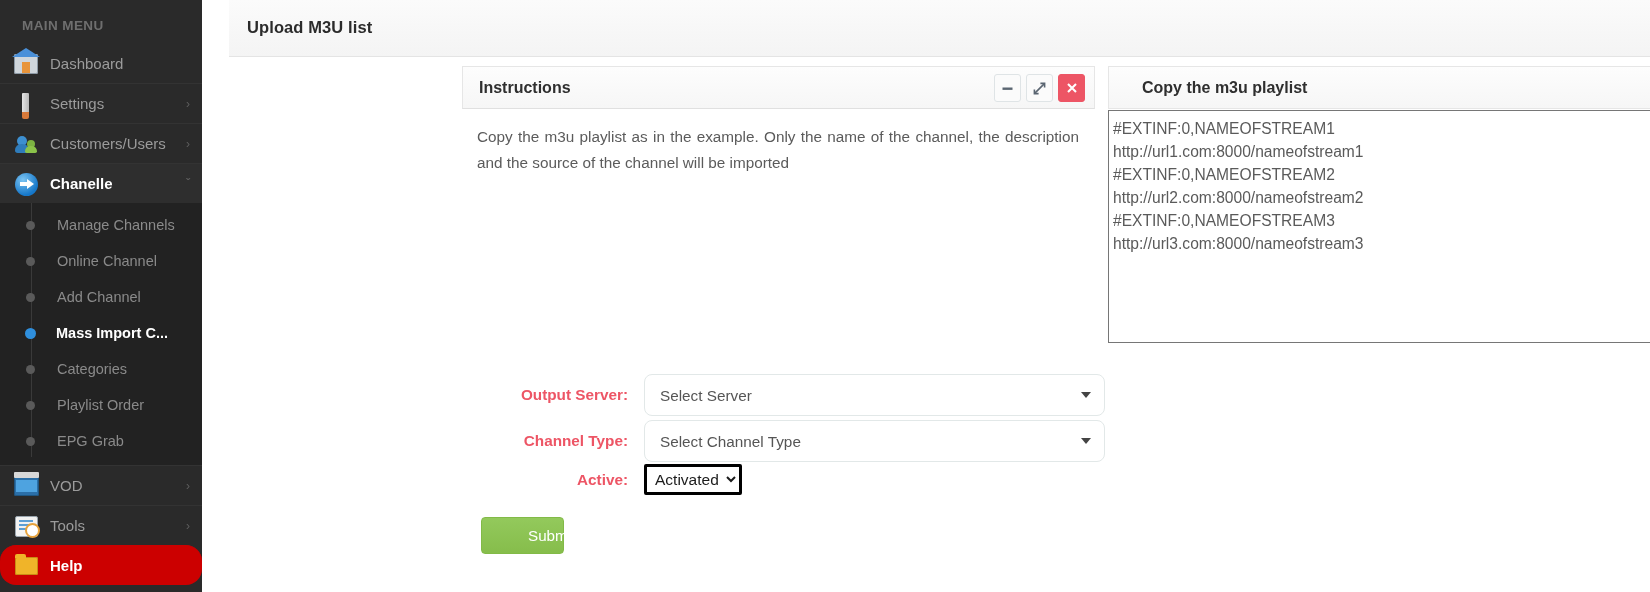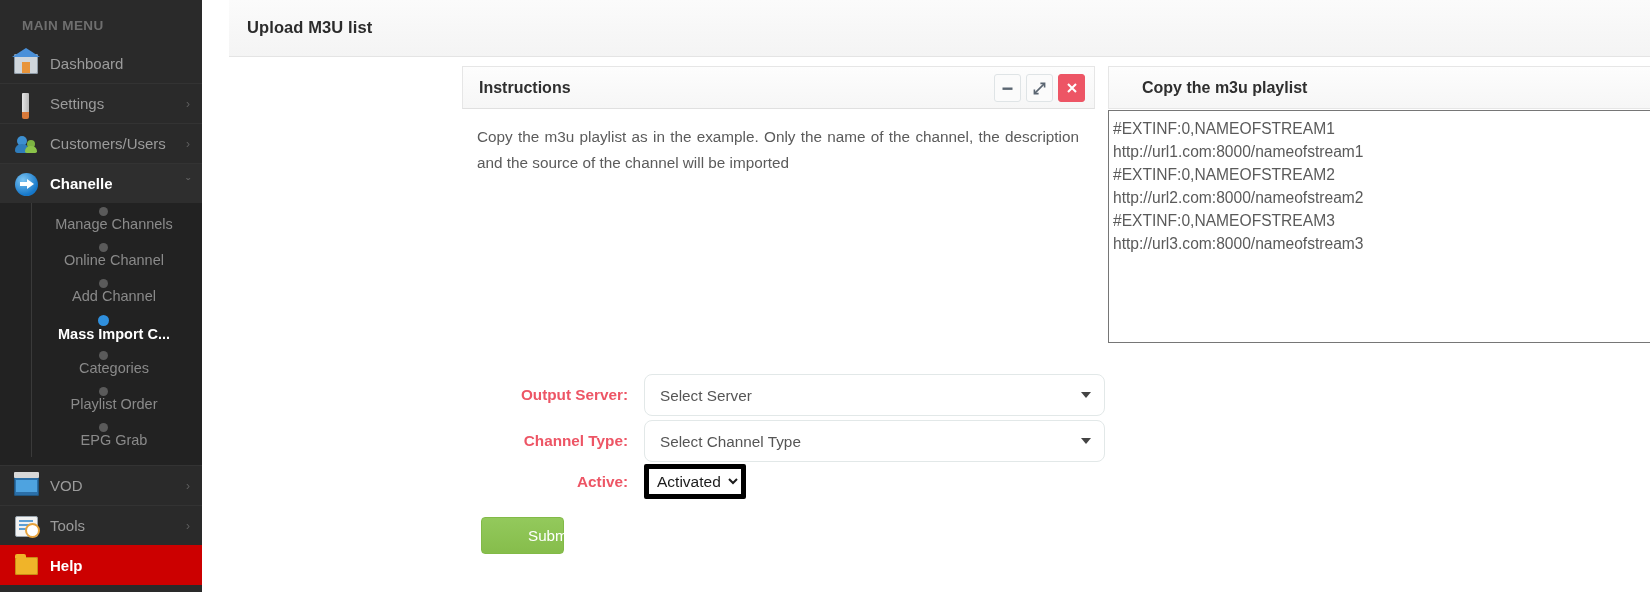--- a/index.html
+++ b/index.html
@@ -46,38 +46,38 @@
   }
   .nav-item .nlabel { flex: 1; white-space: nowrap; }
   .nav-item.active { color: #ffffff; font-weight: bold; background: #2e2e2e; }
   .caret {
     color: #5d5d5d; font-size: 12px; line-height: 1;
     margin-left: 6px;
   }
   .nav-item.help {
     background: #cc0000; color: #ffffff; font-weight: bold;
     border-top: 1px solid #cc0000;
+    border-radius: 16px;
   }
 
   
   .submenu { background: #222222; position: relative; padding: 4px 0 6px 0; }
   .submenu:before {
     content: ""; position: absolute;
     left: 31px; top: 0; bottom: 8px;
     width: 1px; background: #3a3a3a;
   }
   .sub-item {
     display: flex; align-items: center;
     height: 36px;
     padding-left: 26px;
     color: #8a8a8a;
     font-size: 14.5px;
     cursor: pointer;
     position: relative;
-    flex-direction: column;
   }
   .sub-item .dot {
     width: 9px; height: 9px; border-radius: 50%;
     background: #5a5a5a;
     margin-right: 22px;
     flex: 0 0 9px;
     z-index: 2;
   }
   .sub-item.active { color: #ffffff; font-weight: bold; }
   .sub-item.active .dot { background: #2f8fdd; width: 11px; height: 11px; flex-basis: 11px; margin-right: 20px; margin-left: -1px; }
@@ -229,21 +229,21 @@
     border-left: 5px solid transparent;
     border-right: 5px solid transparent;
     border-top: 6px solid #444444;
     pointer-events: none;
   }
   .sel-native {
     font-family: "Liberation Sans", sans-serif;
     font-size: 15.5px;
     color: #1b1b1b;
     padding: 3px 4px;
-    border: 5px solid #000000;
+    border: 3px solid #000000;
     background: #ffffff;
     border-radius: 2px;
     cursor: pointer;
   }
 
   #row-output { left: 268px; top: 374px; }
   #row-type   { left: 268px; top: 420px; }
   #row-active { left: 268px; top: 464px; }
 
   #submit-button {

